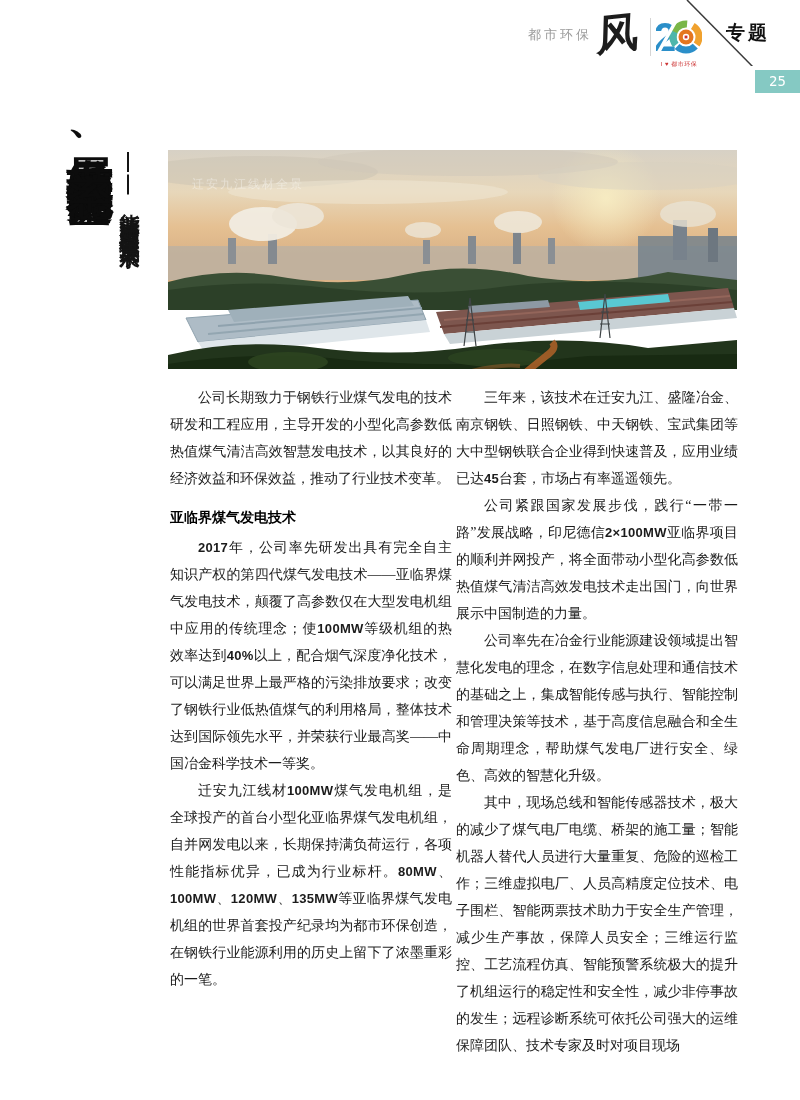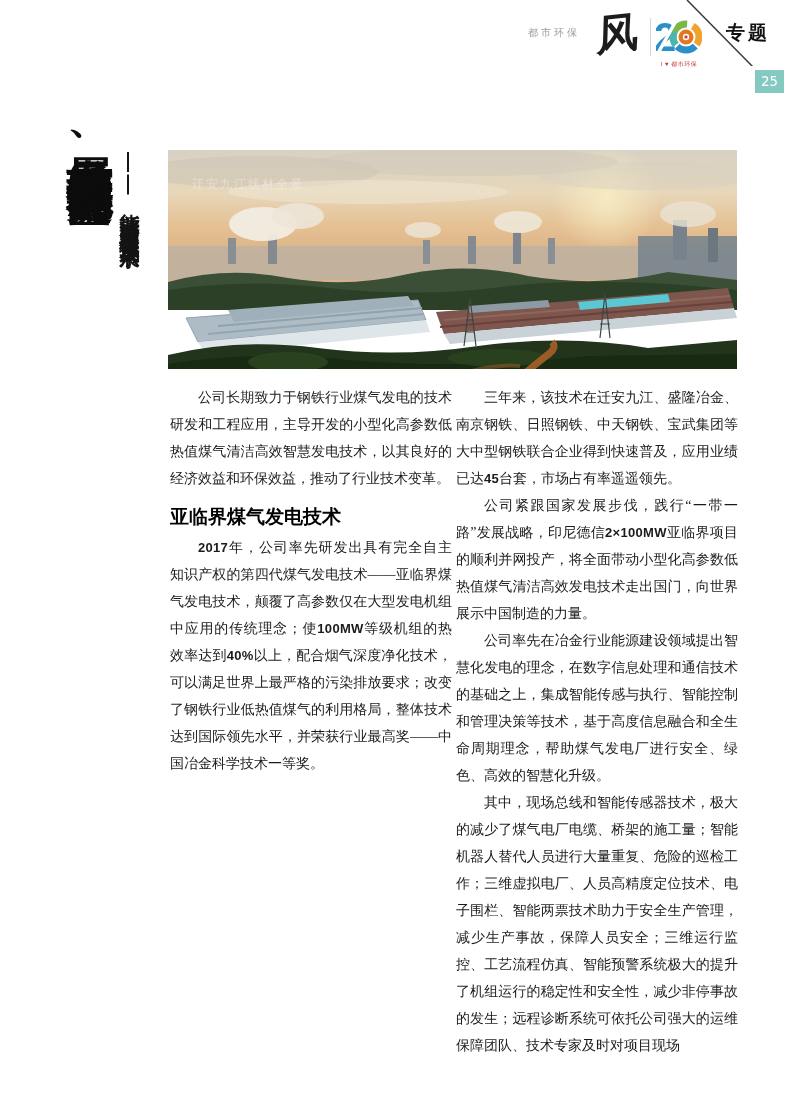--- a/index.html
+++ b/index.html
@@ -1,32 +1,32 @@
 <!DOCTYPE html>
 <html><head>
 <meta charset="utf-8">
 <style>
   html,body{margin:0;padding:0;}
   body{width:800px;height:1100px;position:relative;background:#ffffff;
        font-family:"Liberation Sans",sans-serif;overflow:hidden;}
 
   
-  .brand-text{position:absolute;left:528px;top:26px;font-size:10px;color:#9a9a9a;
+  .brand-text{position:absolute;left:528px;top:26px;font-size:13px;color:#9a9a9a;
               letter-spacing:3px;}
   .brand-glyph{position:absolute;left:597px;top:6px;font-size:42px;font-weight:bold;
                color:#1c1c1c;transform:rotate(-6deg) skewX(-8deg);
                font-family:"DejaVu Sans",sans-serif;}
   .brand-divider{position:absolute;left:650px;top:18px;width:1px;height:38px;background:#d5d5d5;}
   .logo20{position:absolute;left:656px;top:13px;width:46px;height:47px;}
   .logo20-tagline{position:absolute;left:652px;top:60px;width:54px;text-align:center;
                   font-size:6px;color:#cc3333;letter-spacing:0.5px;}
   .section-label{position:absolute;left:726px;top:20px;font-size:19px;font-weight:bold;
                  color:#111;letter-spacing:3px;}
   .corner-line{position:absolute;left:655px;top:0;width:145px;height:78px;pointer-events:none;}
-  .page-tab{position:absolute;left:755px;top:70px;width:29px;height:23px;background:#85C9C3;
+  .page-tab{position:absolute;left:755px;top:70px;width:45px;height:23px;background:#85C9C3;
             color:#ffffff;font-size:14px;text-align:center;line-height:23px;
             font-family:"DejaVu Sans Mono",monospace;}
   .page-notch{position:absolute;left:751px;top:66px;width:7px;height:7px;background:#ffffff;}
 
   
   .main-title{position:absolute;left:58px;top:148px;writing-mode:vertical-rl;
               font-size:37px;font-weight:900;letter-spacing:-2px;color:#0c0c0c;
               transform:scaleX(1.26);transform-origin:left top;
               font-family:"Liberation Sans",sans-serif;}
   .sub-title{position:absolute;left:117px;top:152px;writing-mode:vertical-rl;
@@ -38,21 +38,21 @@
   .watermark{position:absolute;left:24px;top:26px;font-size:12px;color:rgba(255,255,255,0.38);
              letter-spacing:2px;filter:blur(0.6px);}
 
   
   .column{position:absolute;top:384px;width:282px;
           font-family:"Liberation Serif","DejaVu Serif",serif;
           font-size:14px;line-height:27px;color:#1b1b1b;text-align:justify;}
   .col-left{left:170px;}
   .col-right{left:456px;}
   .para{margin:0;text-indent:2em;}
-  .sec-heading{font-family:"Liberation Sans",sans-serif;font-size:19px;font-weight:bold;
+  .sec-heading{font-family:"Liberation Sans",sans-serif;font-size:14px;font-weight:bold;
                color:#000;margin:14px 0 6px 0;line-height:22px;}
   .latin{font-family:"Liberation Sans",sans-serif;font-weight:bold;font-size:13px;
          letter-spacing:0.3px;}
 </style>
 </head>
 <body>
 
 <div class="brand-text">都市环保</div>
 <div class="brand-glyph">风</div>
 <div class="brand-divider"></div>
@@ -149,19 +149,20 @@
       <path d="M432,188 L437,144 L442,188 M433,162 L441,162 M432,174 L442,174"></path>
     </g>
   </svg>
   <span class="watermark">迁安九江线材全景</span>
 </div>
 
 <div class="column col-left">
     <p class="para">公司长期致力于钢铁行业煤气发电的技术研发和工程应用，主导开发的小型化高参数低热值煤气清洁高效智慧发电技术，以其良好的经济效益和环保效益，推动了行业技术变革。</p>
     <h3 class="sec-heading">亚临界煤气发电技术</h3>
     <p class="para"><span class="latin">2017</span>年，公司率先研发出具有完全自主知识产权的第四代煤气发电技术——亚临界煤气发电技术，颠覆了高参数仅在大型发电机组中应用的传统理念；使<span class="latin">100MW</span>等级机组的热效率达到<span class="latin">40%</span>以上，配合烟气深度净化技术，可以满足世界上最严格的污染排放要求；改变了钢铁行业低热值煤气的利用格局，整体技术达到国际领先水平，并荣获行业最高奖——中国冶金科学技术一等奖。</p>
+    <p class="para">迁安九江线材<span class="latin">100MW</span>煤气发电机组，是全球投产的首台小型化亚临界煤气发电机组，自并网发电以来，长期保持满负荷运行，各项性能指标优异，已成为行业标杆。<span class="latin">80MW</span>、<span class="latin">100MW</span>、<span class="latin">120MW</span>、<span class="latin">135MW</span>等亚临界煤气发电机组的世界首套投产纪录均为都市环保创造，在钢铁行业能源利用的历史上留下了浓墨重彩的一笔。</p>
   </div>
 <div class="column col-right">
     <p class="para">三年来，该技术在迁安九江、盛隆冶金、南京钢铁、日照钢铁、中天钢铁、宝武集团等大中型钢铁联合企业得到快速普及，应用业绩已达<span class="latin">45</span>台套，市场占有率遥遥领先。</p>
     <p class="para">公司紧跟国家发展步伐，践行“一带一路”发展战略，印尼德信<span class="latin">2×100MW</span>亚临界项目的顺利并网投产，将全面带动小型化高参数低热值煤气清洁高效发电技术走出国门，向世界展示中国制造的力量。</p>
     <p class="para">公司率先在冶金行业能源建设领域提出智慧化发电的理念，在数字信息处理和通信技术的基础之上，集成智能传感与执行、智能控制和管理决策等技术，基于高度信息融合和全生命周期理念，帮助煤气发电厂进行安全、绿色、高效的智慧化升级。</p>
     <p class="para">其中，现场总线和智能传感器技术，极大的减少了煤气电厂电缆、桥架的施工量；智能机器人替代人员进行大量重复、危险的巡检工作；三维虚拟电厂、人员高精度定位技术、电子围栏、智能两票技术助力于安全生产管理，减少生产事故，保障人员安全；三维运行监控、工艺流程仿真、智能预警系统极大的提升了机组运行的稳定性和安全性，减少非停事故的发生；远程诊断系统可依托公司强大的运维保障团队、技术专家及时对项目现场</p>
   </div>
 
 </body></html>

